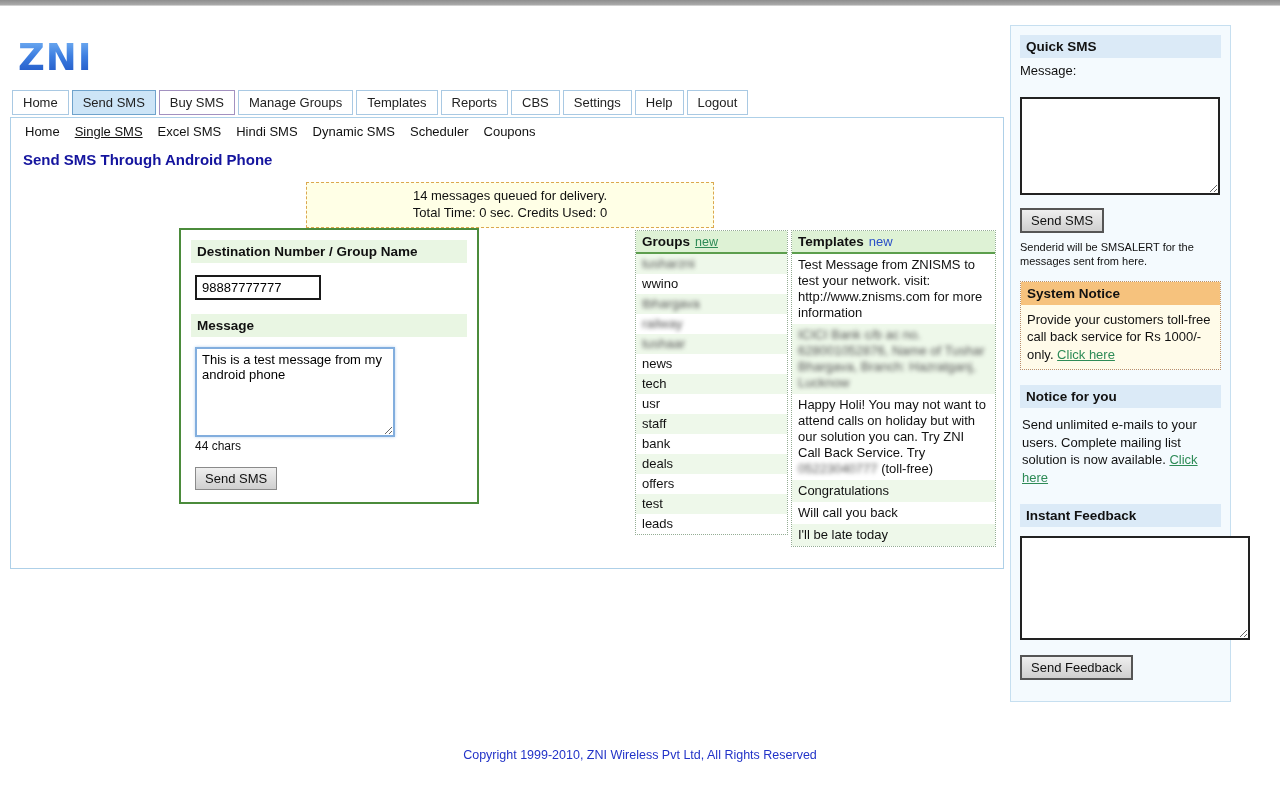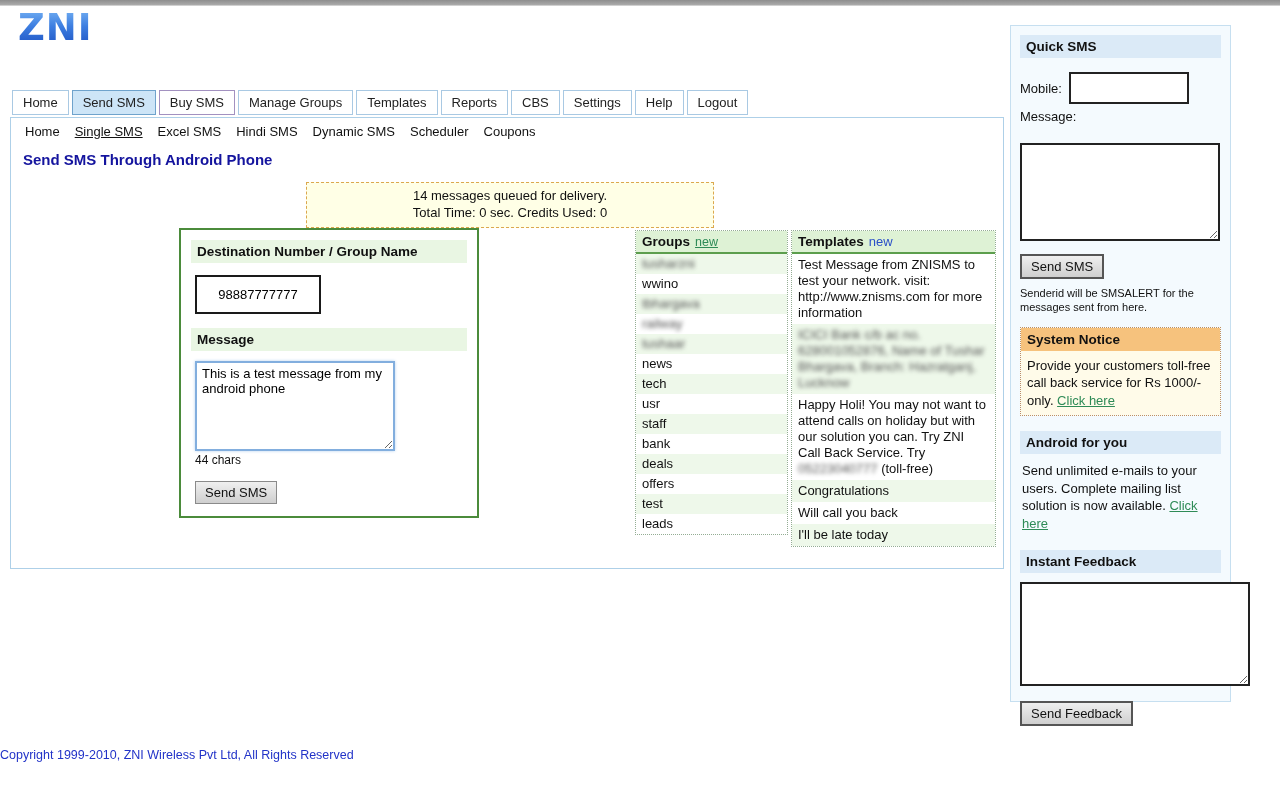--- a/index.html
+++ b/index.html
@@ -5,21 +5,21 @@
   * { box-sizing: border-box; }
   html,body { margin:0; padding:0; }
   body {
     width:1280px; height:800px; position:relative; overflow:hidden;
     background:#fff; color:#111;
     font-family:"Liberation Sans","DejaVu Sans",sans-serif; font-size:13px;
   }
   .topbar { position:absolute; left:0; top:0; width:1280px; height:6px;
     background:linear-gradient(#8e8e8e,#ababab); border-bottom:1px solid #d0d0d0; }
 
-  .logo { position:absolute; left:18px; top:6px; font-size:37px; font-weight:bold;
+  .logo { position:absolute; left:18px; top:36px; font-size:37px; font-weight:bold;
     letter-spacing:1px; font-family:"DejaVu Sans",sans-serif;
     background:linear-gradient(180deg,#7db9f6 0%,#3c7de0 48%,#1b4fc0 100%);
     -webkit-background-clip:text; background-clip:text; color:transparent; }
 
   .tabs { position:absolute; left:12px; top:90px; display:flex; gap:3px; }
   .tab { border:1px solid #a9c9e3; background:#fff; padding:4px 10px; font-size:13px;
     color:#222; cursor:pointer; white-space:nowrap; }
   .tab.active { background:#cde5f7; border-color:#6fa3cc; }
   .tab.visited { border-color:#a291c0; }
 
@@ -30,22 +30,22 @@
   .subnav-item.active { text-decoration:underline; }
   .page-title { position:absolute; left:12px; top:33px; color:#14149e; font-weight:bold; font-size:15px; }
 
   .queue-notice { position:absolute; left:295px; top:64px; width:408px;
     background:#ffffe6; border:1px dashed #dba84e; text-align:center;
     padding:5px 0; line-height:1.3; }
 
   .send-form { position:absolute; left:168px; top:110px; width:300px;
     border:2px solid #4b8b3b; background:#fff; padding:10px; }
   .form-strip { background:#e9f6e3; padding:4px 6px; font-weight:bold; font-size:13.5px; }
-  .dest-input { display:block; margin:12px 0 14px 4px; width:126px; height:39px;
-    border:2px solid #1a1a1a; padding:2px 5px; font-size:13px; font-family:inherit;text-align:center; }
+  .dest-input { display:block; margin:12px 0 14px 4px; width:126px; height:25px;
+    border:2px solid #1a1a1a; padding:2px 5px; font-size:13px; font-family:inherit; }
   .msg-textarea { display:block; margin:10px 0 2px 4px; width:200px; height:90px;
     border:2px solid #82aede; box-shadow:0 0 3px #b7d3f0; padding:3px 5px;
     font-family:inherit; font-size:13px; resize:both; }
   .char-count { margin:2px 0 0 4px; font-size:12px; }
   .btn { background:linear-gradient(#efefef,#cfcfcf); border:1px solid #8a8a8a;
     padding:3px 9px; font-size:13px; color:#111; font-family:inherit; cursor:pointer; }
   .send-btn { margin:14px 0 2px 4px; }
 
   .panel { position:absolute; top:112px; background:#fff; border:1px dotted #94ad94; }
   .groups-panel { left:624px; width:153px; }
@@ -80,21 +80,21 @@
   .click-link { color:#2e8b57; text-decoration:underline; cursor:pointer; }
 
   .msg4u-header { margin-top:15px; }
   .msg4u-body { padding:8px 2px 2px 2px; line-height:1.35; }
 
   .fb-header { margin-top:16px; }
   .fb-textarea { margin-top:9px; width:230px; height:104px; border:2px solid #222;
     padding:3px 5px; font-family:inherit; font-size:13px; resize:both; background:#fff; }
   .fb-btn { margin-top:12px; border:2px solid #555; }
 
-  .footer { position:absolute; left:0; top:748px; width:1280px; text-align:left;
+  .footer { position:absolute; left:0; top:748px; width:1280px; text-align:center;
     color:#2233c8; font-size:12.5px; }
 </style>
 </head>
 <body>
 
 <div class="topbar"></div>
 
 <div class="logo">ZNI</div>
 
 <div class="tabs" id="tabs">
@@ -168,37 +168,33 @@
         <div class="tpl-row"><span>Happy Holi! You may not want to attend calls on holiday but with our solution you can. Try ZNI Call Back Service. Try </span><span class="blurred">05223040777</span><span> (toll-free)</span></div>
         <div class="tpl-row alt"><span>Congratulations</span></div>
         <div class="tpl-row"><span>Will call you back</span></div>
         <div class="tpl-row alt"><span>I'll be late today</span></div>
       </div>
   </div>
 </div>
 
 <div class="sidebar">
   <div class="side-header">Quick SMS</div>
-  <div class="mobile-row">
-    <span class="mobile-label">Mobile:</span>
-    <input class="mobile-input" style="">
-  </div>
   <div class="side-msg-label">Message:</div>
   <textarea class="side-textarea" style=""></textarea>
   <div><button class="btn side-send">Send SMS</button></div>
   <div class="side-note">Senderid will be SMSALERT for the messages sent from here.</div>
 
   <div class="sys-notice">
     <div class="sys-header">System Notice</div>
     <div class="sys-body">
       <span>Provide your customers toll-free call back service for Rs 1000/- only. </span><a class="click-link">Click here</a>
     </div>
   </div>
 
-  <div class="side-header msg4u-header">Android for you</div>
+  <div class="side-header msg4u-header">Notice for you</div>
   <div class="msg4u-body">
     <span>Send unlimited e-mails to your users. Complete mailing list solution is now available. </span><a class="click-link">Click here</a>
   </div>
 
   <div class="side-header fb-header">Instant Feedback</div>
   <textarea class="fb-textarea" style=""></textarea>
   <div><button class="btn fb-btn">Send Feedback</button></div>
 </div>
 
 <div class="footer">Copyright 1999-2010, ZNI Wireless Pvt Ltd, All Rights Reserved</div>

